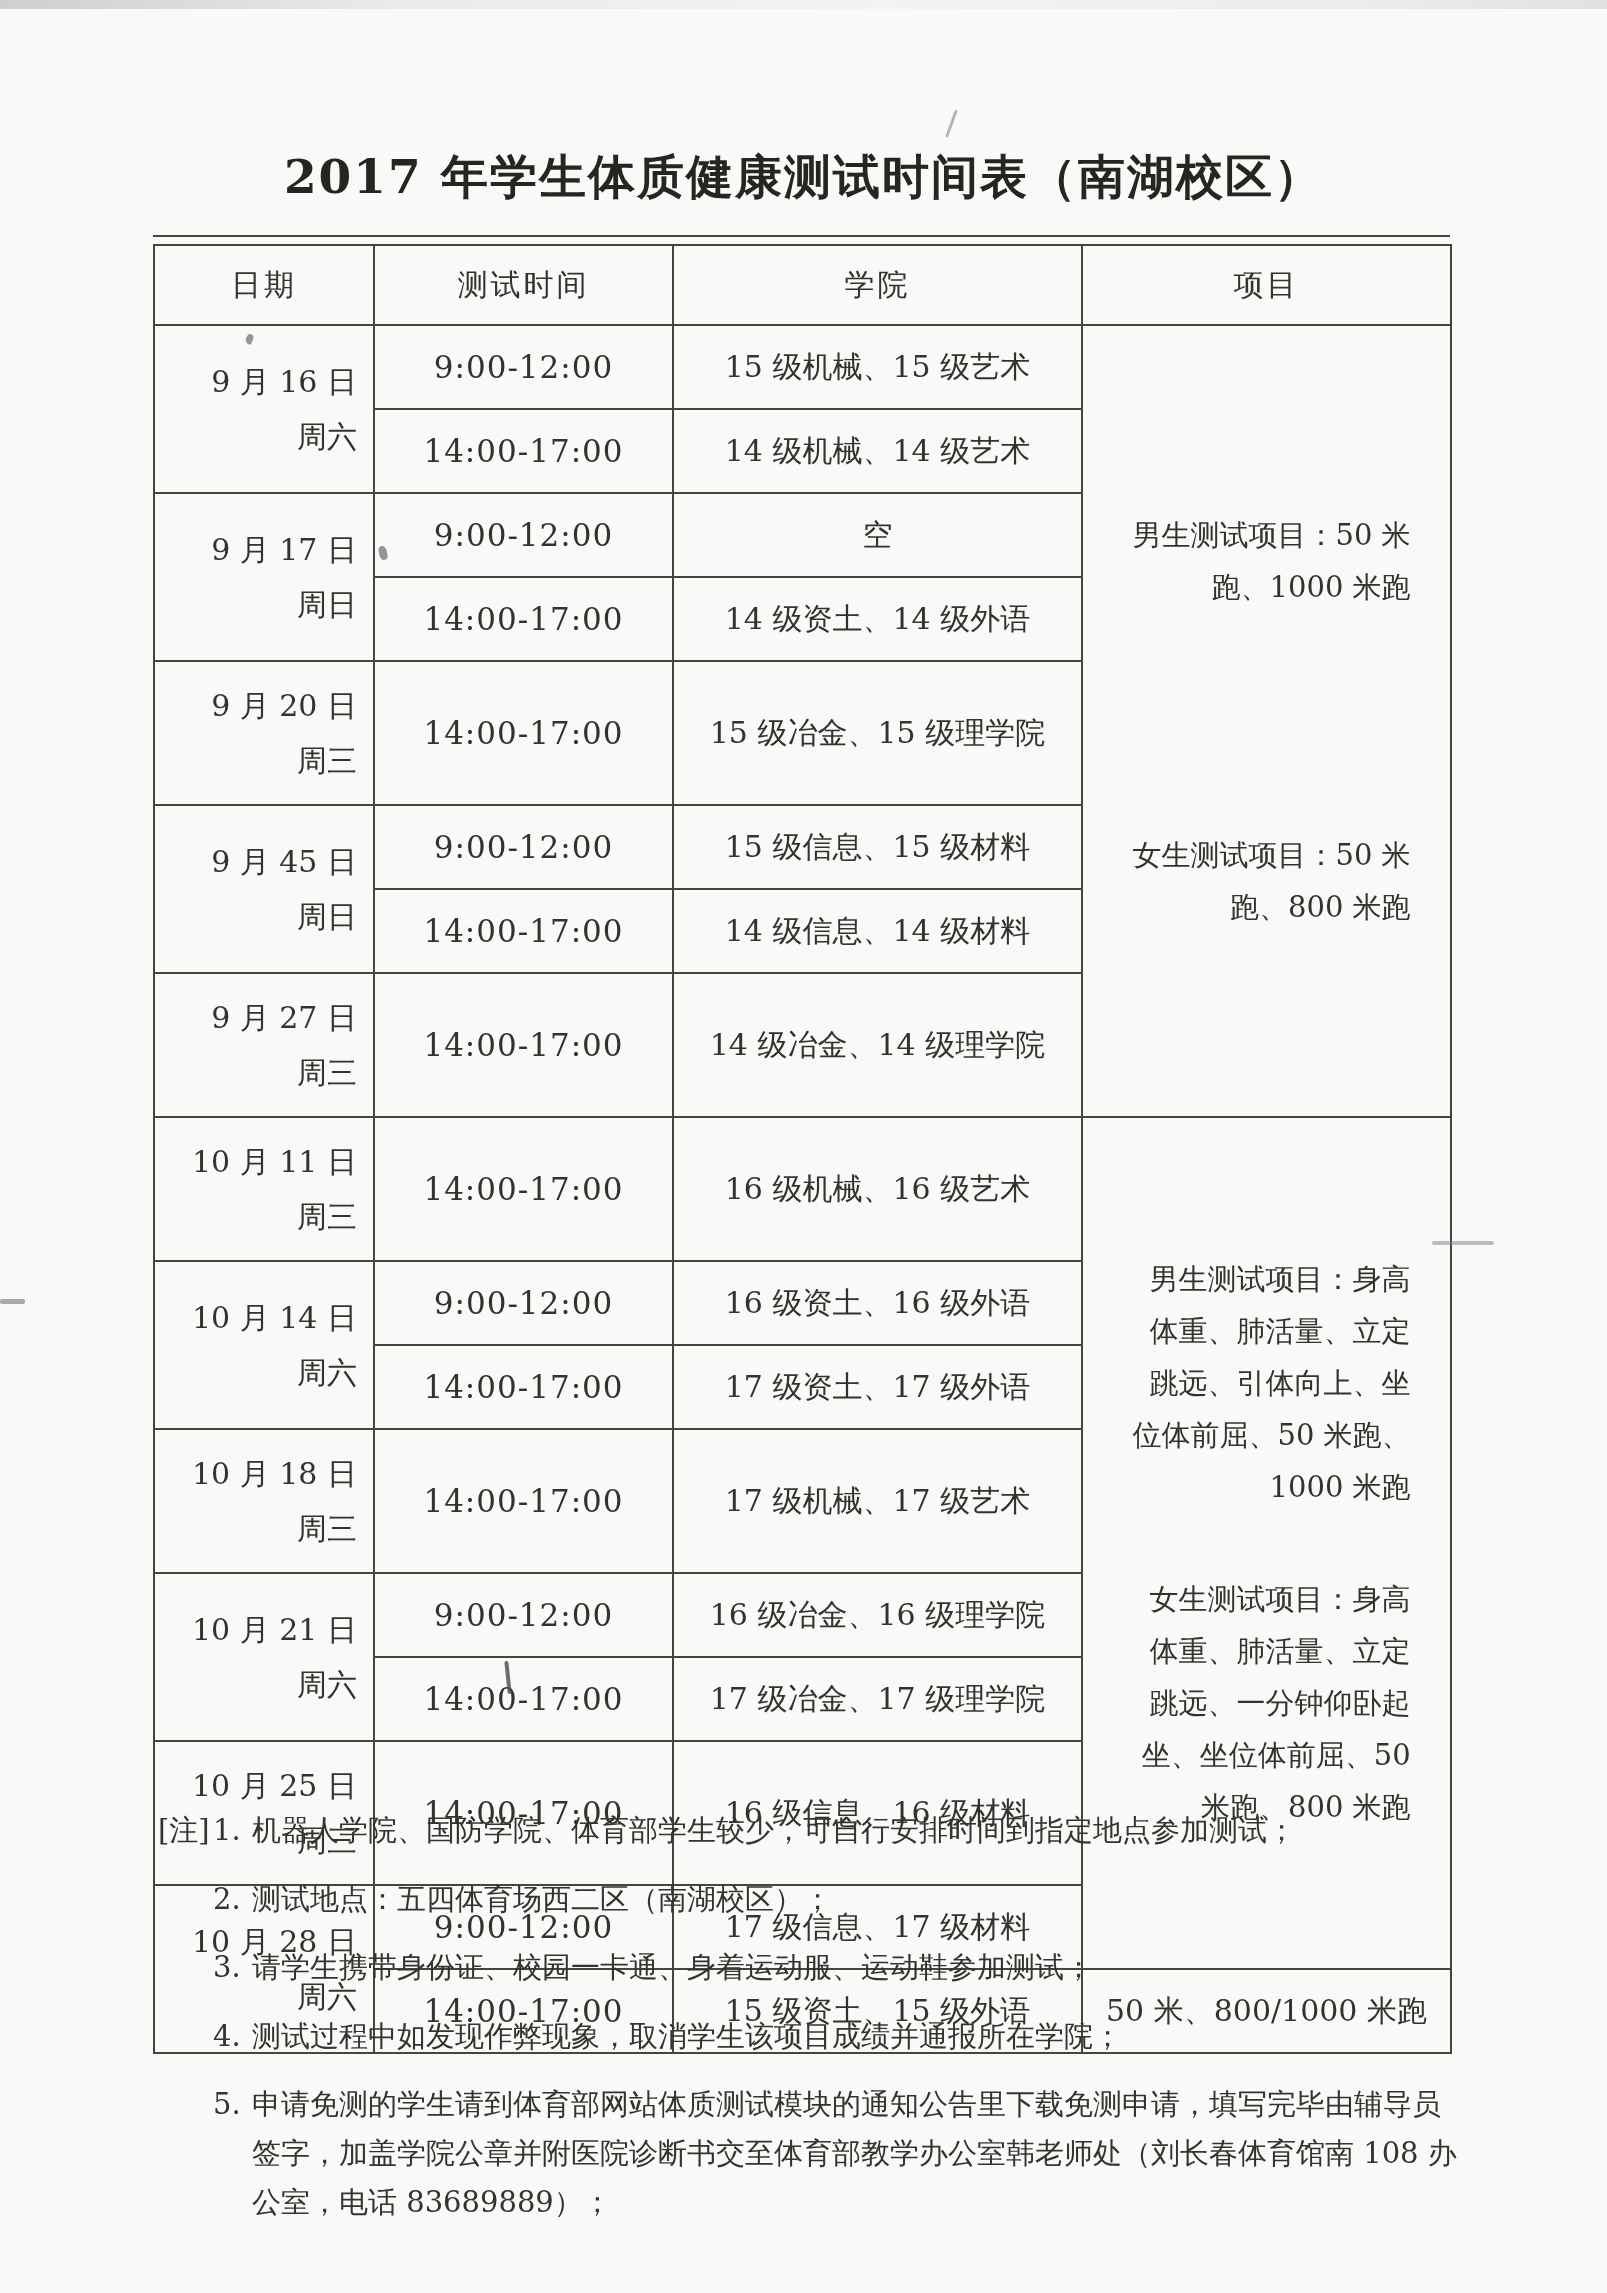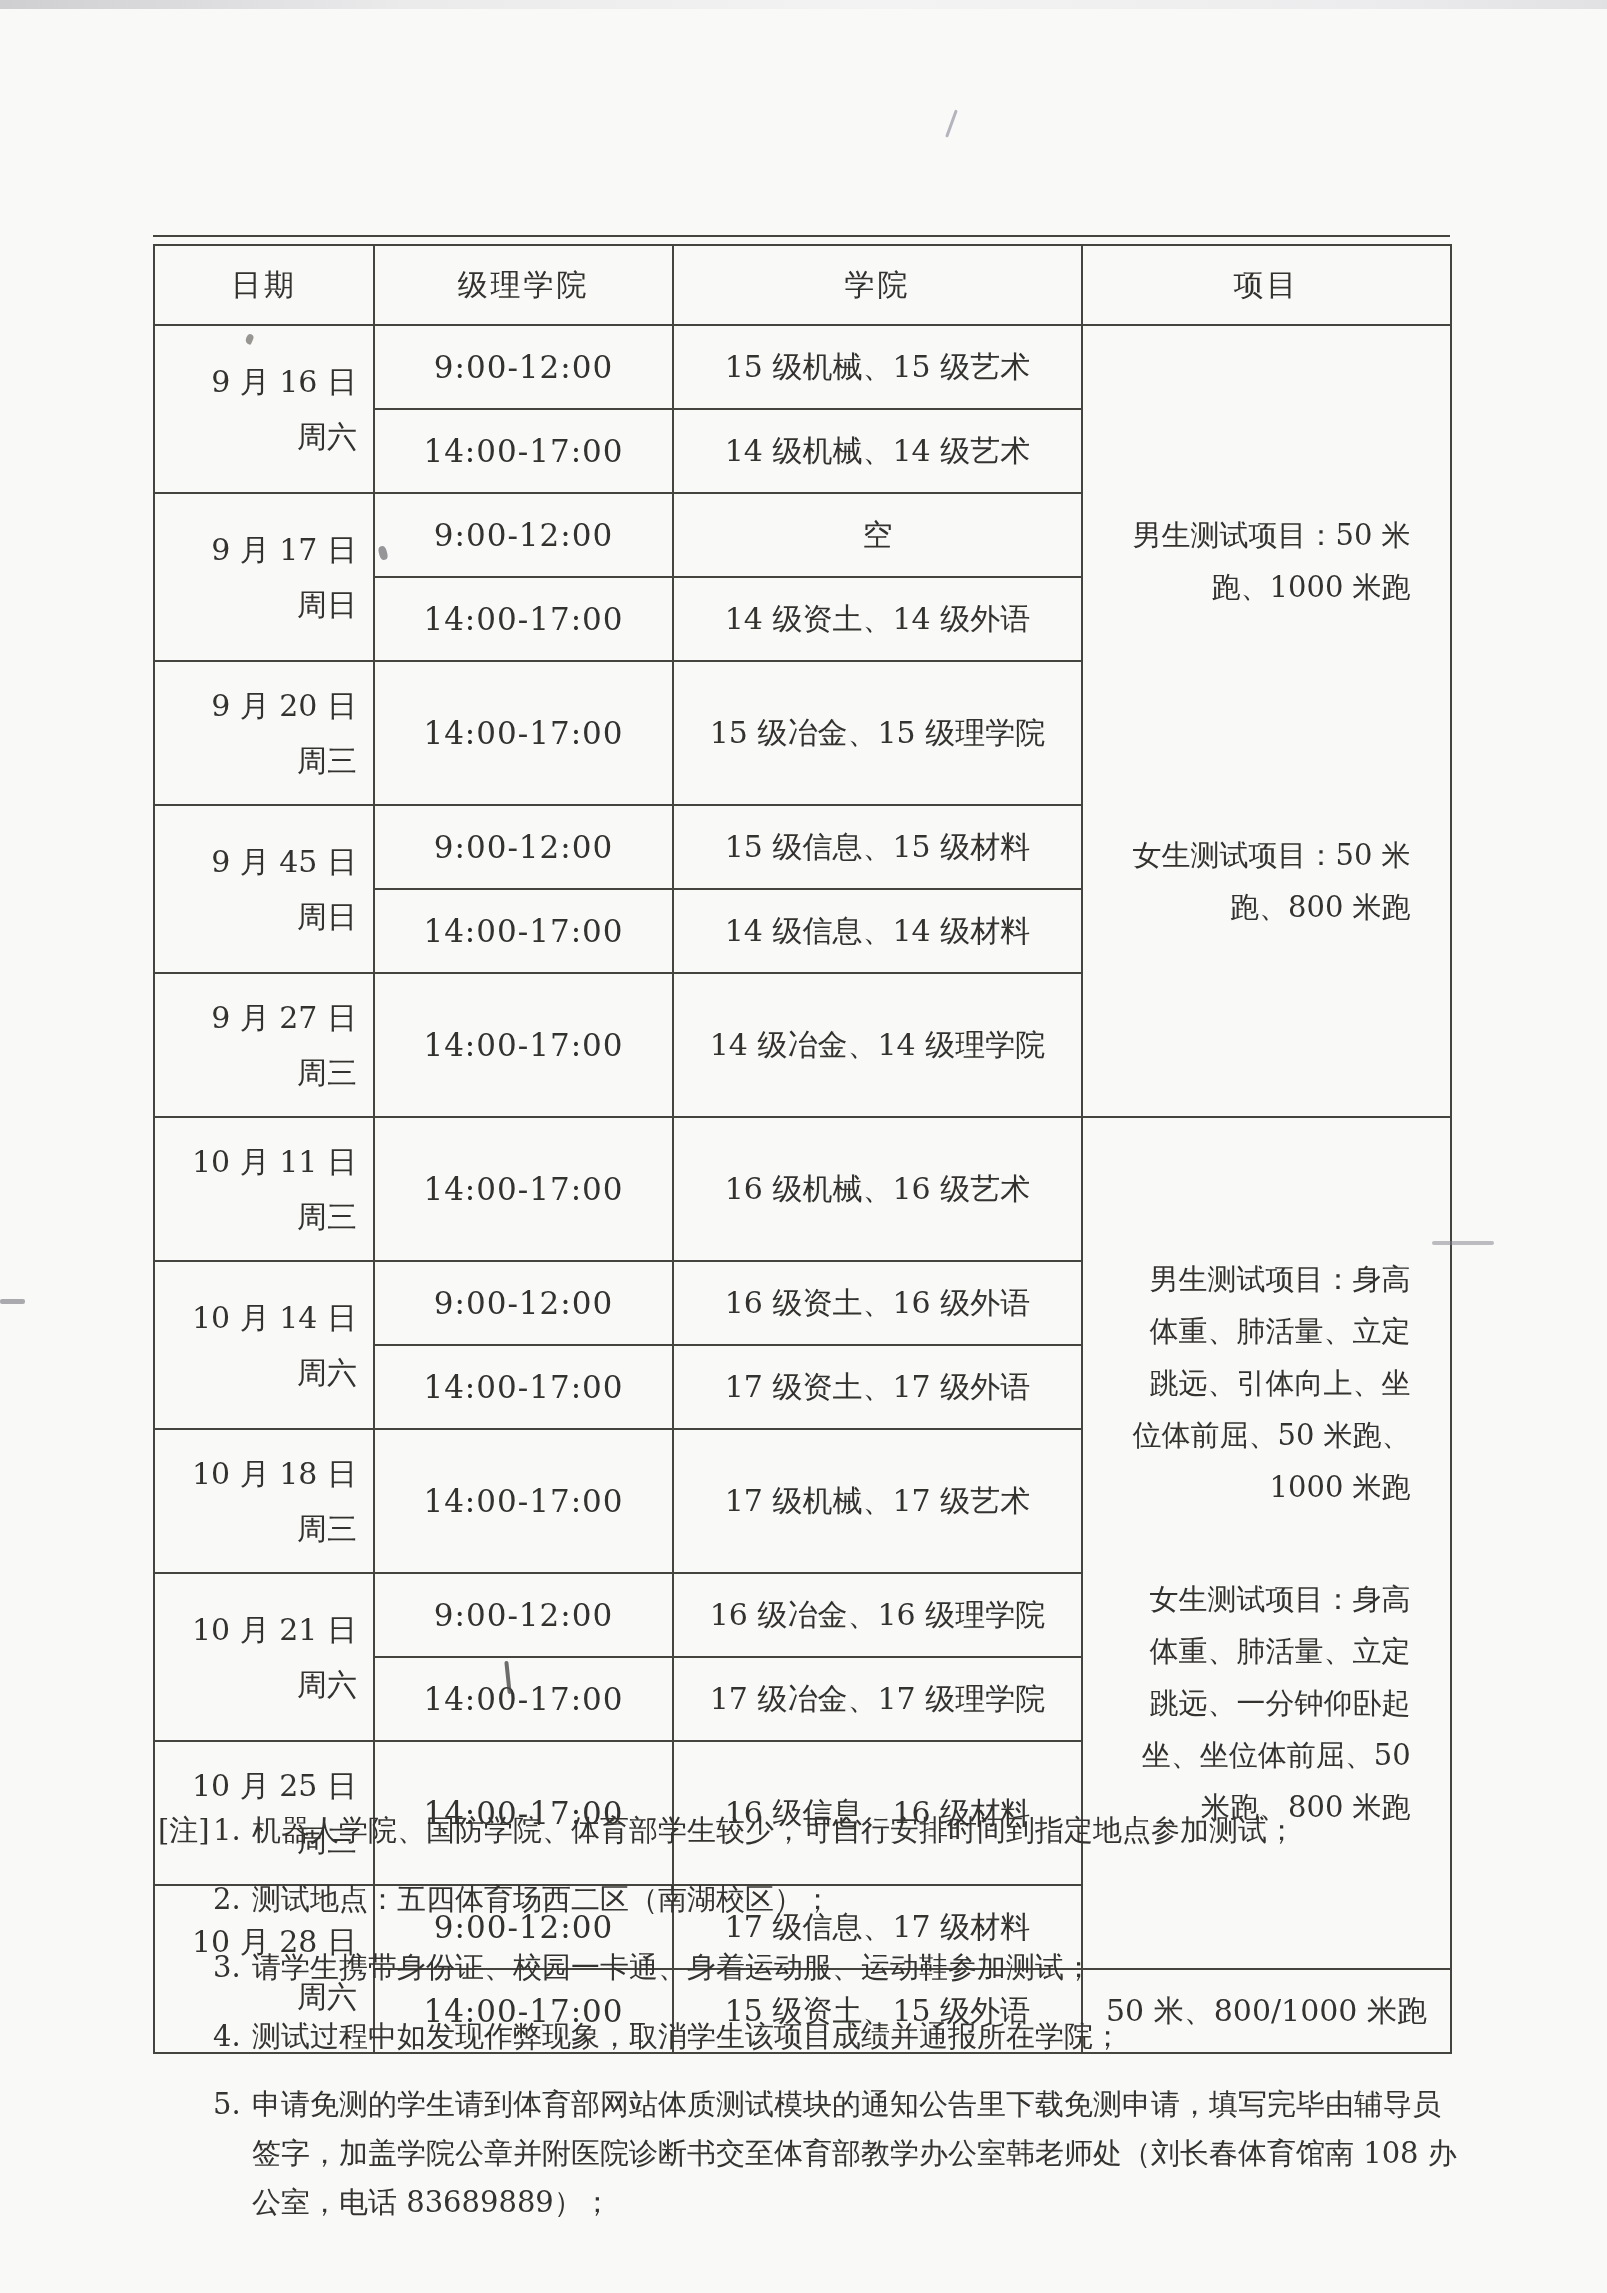--- a/index.html
+++ b/index.html
@@ -106,34 +106,35 @@
     background: #45444a; opacity: .55; border-radius: 40%;
     transform: rotate(-15deg);
   }
 </style>
 </head>
 <body>
 
 <div class="page">
   <div class="edge-top"></div>
 
+  <h1 class="title">2017 年学生体质健康测试时间表（南湖校区）</h1>
 
   <div class="table-topline"></div>
 
   <table class="sched">
     <colgroup>
       <col class="col-date">
         <col class="col-time">
         <col class="col-college">
         <col class="col-project">
     </colgroup>
     <thead>
       <tr>
         <th>日期</th>
-        <th>级理学院</th>
+        <th>测试时间</th>
         <th>学院</th>
         <th>项目</th>
       </tr>
     </thead>
     <tbody>
 
       <tr>
         <td class="c-date" rowspan="2">
           <div class="dline">9 月 16 日</div>
           <div class="dline">周六</div>

